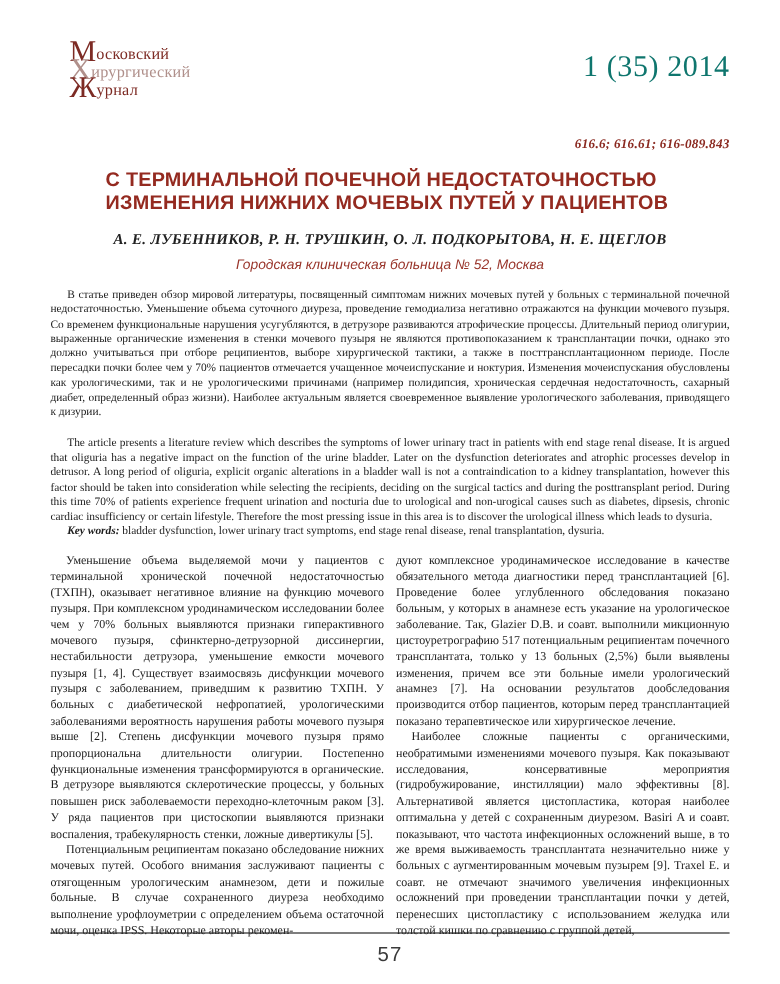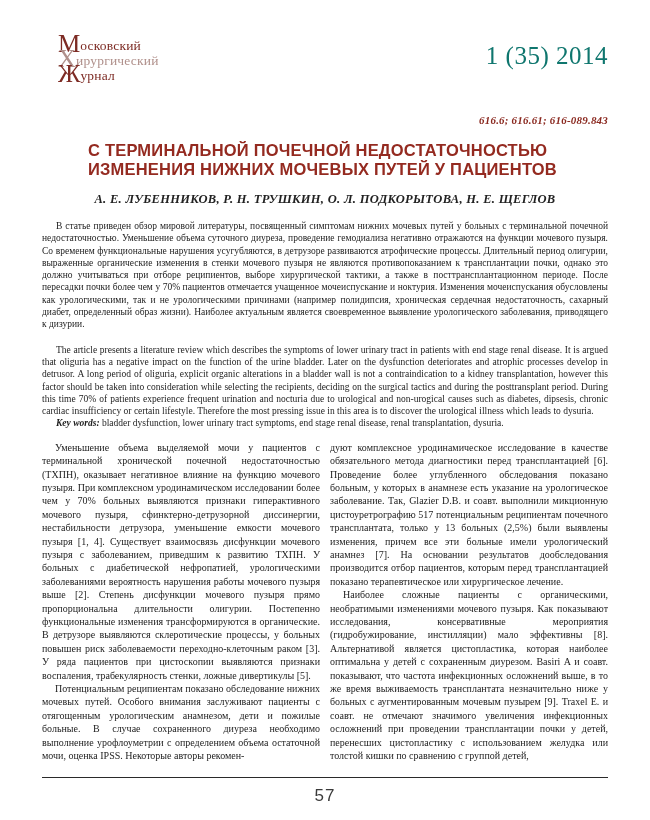--- a/index.html
+++ b/index.html
@@ -67,20 +67,21 @@
     </div>
 
     <div class="udc-row">616.6; 616.61; 616-089.843</div>
 
     <div class="title-block">
       <div>С ТЕРМИНАЛЬНОЙ ПОЧЕЧНОЙ НЕДОСТАТОЧНОСТЬЮ</div>
       <div>ИЗМЕНЕНИЯ НИЖНИХ МОЧЕВЫХ ПУТЕЙ У ПАЦИЕНТОВ</div>
     </div>
 
     <div class="authors">А. Е. ЛУБЕННИКОВ, Р. Н. ТРУШКИН, О. Л. ПОДКОРЫТОВА, Н. Е. ЩЕГЛОВ</div>
+    <div class="affiliation">Городская клиническая больница № 52, Москва</div>
 
     <div class="abstract abstract-ru">
       <p>В статье приведен обзор мировой литературы, посвященный симптомам нижних мочевых путей у больных с терминальной почечной недостаточностью. Уменьшение объема суточного диуреза, проведение гемодиализа негативно отражаются на функции мочевого пузыря. Со временем функциональные нарушения усугубляются, в детрузоре развиваются атрофические процессы. Длительный период олигурии, выраженные органические изменения в стенки мочевого пузыря не являются противопоказанием к трансплантации почки, однако это должно учитываться при отборе реципиентов, выборе хирургической тактики, а также в посттрансплантационном периоде. После пересадки почки более чем у 70% пациентов отмечается учащенное мочеиспускание и ноктурия. Изменения мочеиспускания обусловлены как урологическими, так и не урологическими причинами (например полидипсия, хроническая сердечная недостаточность, сахарный диабет, определенный образ жизни). Наиболее актуальным является своевременное выявление урологического заболевания, приводящего к дизурии.</p>
     </div>
 
     <div class="abstract abstract-en">
       <p>The article presents a literature review which describes the symptoms of lower urinary tract in patients with end stage renal disease. It is argued that oliguria has a negative impact on the function of the urine bladder. Later on the dysfunction deteriorates and atrophic processes develop in detrusor. A long period of oliguria, explicit organic alterations in a bladder wall is not a contraindication to a kidney transplantation, however this factor should be taken into consideration while selecting the recipients, deciding on the surgical tactics and during the posttransplant period. During this time 70% of patients experience frequent urination and nocturia due to urological and non-urogical causes such as diabetes, dipsesis, chronic cardiac insufficiency or certain lifestyle. Therefore the most pressing issue in this area is to discover the urological illness which leads to dysuria.</p>
       <p class="kw"><span class="kw-label">Key words:</span><span> bladder dysfunction, lower urinary tract symptoms, end stage renal disease, renal transplantation, dysuria.</span></p>
     </div>
 

